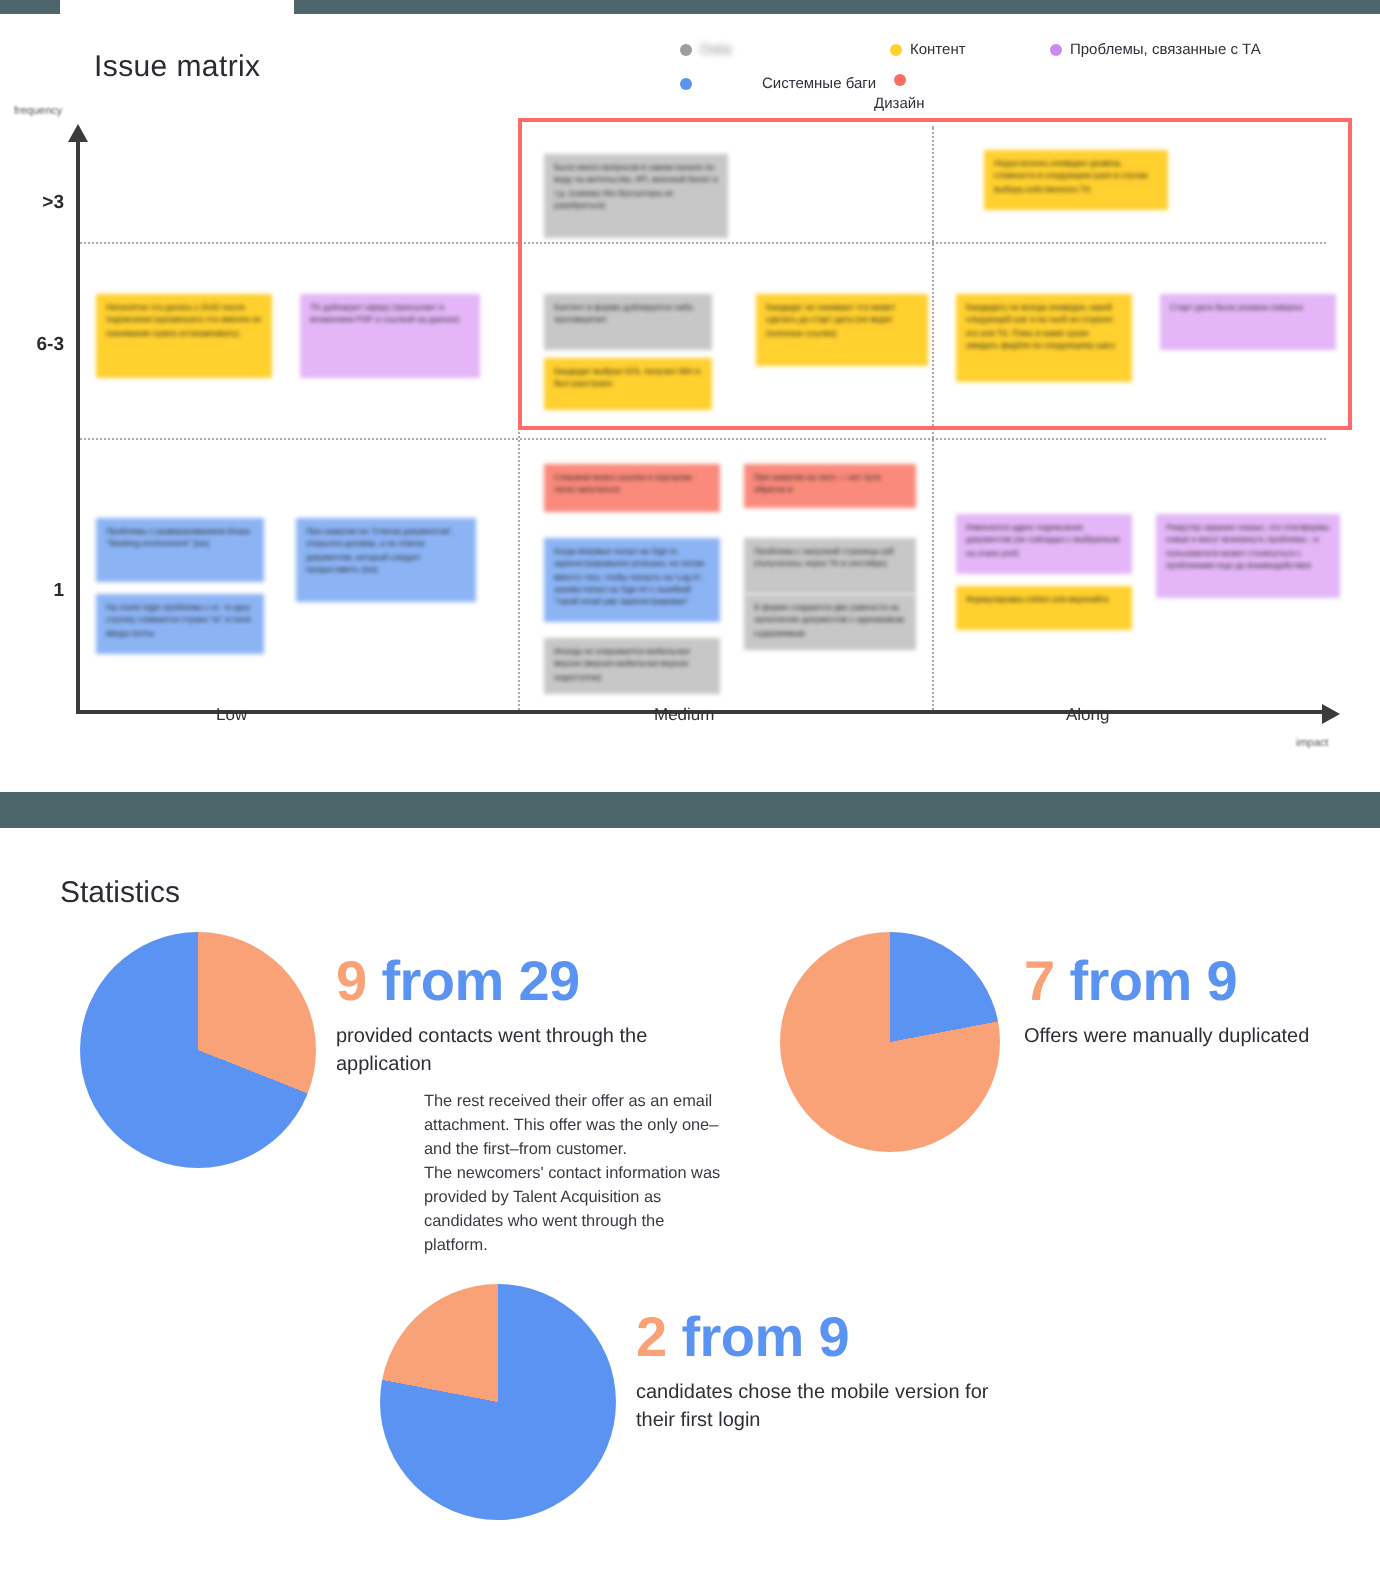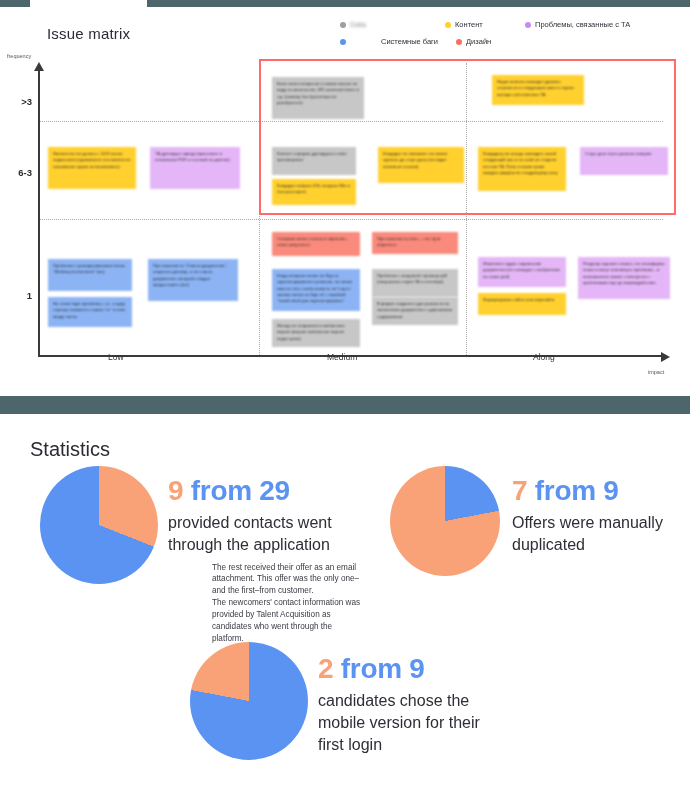--- a/index.html
+++ b/index.html
@@ -15,21 +15,21 @@
   #slide-matrix{position:absolute;left:0;top:7px;width:690px;height:388px;background:#fff;}
   #matrix-title{position:absolute;left:47px;top:18px;font-size:15px;color:#2b2b33;letter-spacing:.2px;}
   
   #legend{position:absolute;left:340px;top:13px;width:345px;height:34px;}
   .leg{position:absolute;display:flex;align-items:center;gap:4px;font-size:7.5px;color:#30303a;white-space:nowrap;}
   .leg .dot{width:6px;height:6px;border-radius:50%;flex:0 0 auto;}
   .leg-0{left:0px;top:0px;}
   .leg-1{left:105px;top:0px;}
   .leg-2{left:185px;top:0px;align-items:center;}
   .leg-3{left:0px;top:17px;gap:35px;}
-  .leg-4{left:116px;top:17px;}
+  .leg-4{left:97px;top:17px;flex-direction:column;}
   .blurred{filter:blur(1.6px);opacity:.55;}
   
   #plot{position:absolute;left:0;top:0;width:690px;height:388px;}
   #y-axis{position:absolute;left:38px;top:62px;width:2px;height:288px;background:#3a3a3a;}
   #y-arrow{position:absolute;left:33.5px;top:55px;width:0;height:0;border-left:5.5px solid transparent;border-right:5.5px solid transparent;border-bottom:9px solid #3a3a3a;}
   #x-axis{position:absolute;left:38px;top:348px;width:625px;height:2px;background:#3a3a3a;}
   #x-arrow{position:absolute;left:661px;top:344.5px;width:0;height:0;border-top:5.5px solid transparent;border-bottom:5.5px solid transparent;border-left:9px solid #3a3a3a;}
   #y-axis-label{position:absolute;left:7px;top:46px;font-size:5.5px;color:#555;filter:blur(.45px);}
   #x-axis-label{position:absolute;left:648px;top:362px;font-size:5.5px;color:#555;filter:blur(.45px);}
   .ytick{position:absolute;left:6px;width:26px;text-align:right;font-size:9.5px;font-weight:bold;color:#2c2c2c;}
@@ -41,26 +41,26 @@
   .note{position:absolute;box-sizing:border-box;padding:4px 5px;font-size:4.2px;line-height:1.5;color:#1e1e1e;overflow:hidden;filter:blur(1.05px);}
   .n-yellow{background:#ffd02e;}
   .n-purple{background:#e4b6f7;}
   .n-blue{background:#8cb4f5;}
   .n-red{background:#fa8a7c;}
   .n-grey{background:#c7c7c7;}
   
   #divider{position:absolute;left:0;top:396px;width:690px;height:18px;background:#4c666c;}
   
   #slide-stats{position:absolute;left:0;top:414px;width:690px;height:382px;background:#fff;}
-  #stats-title{position:absolute;left:30px;top:24px;font-size:20px;color:#2b2b33;}
+  #stats-title{position:absolute;left:30px;top:24px;font-size:15px;color:#2b2b33;}
   .statblock{position:absolute;}
   .pie{border-radius:50%;position:relative;}
   .bignum{font-size:28px;font-weight:bold;color:#5b93f2;line-height:1.05;letter-spacing:-.3px;}
   .bignum .o{color:#f9a277;}
-  .headline{font-size:16px;color:#2e2e36;line-height:1.35;margin-top:7px;}
+  .headline{font-size:10px;color:#2e2e36;line-height:1.35;margin-top:7px;}
   .subtext{font-size:8.2px;color:#3a3a44;line-height:1.45;margin-top:6px;}
 </style>
 </head>
 <body>
 
 <div id="topbar-left" style="background: rgb(76, 102, 108);"></div>
 <div id="topbar-right" style="background: rgb(76, 102, 108);"></div>
 
 <div id="slide-matrix">
 

